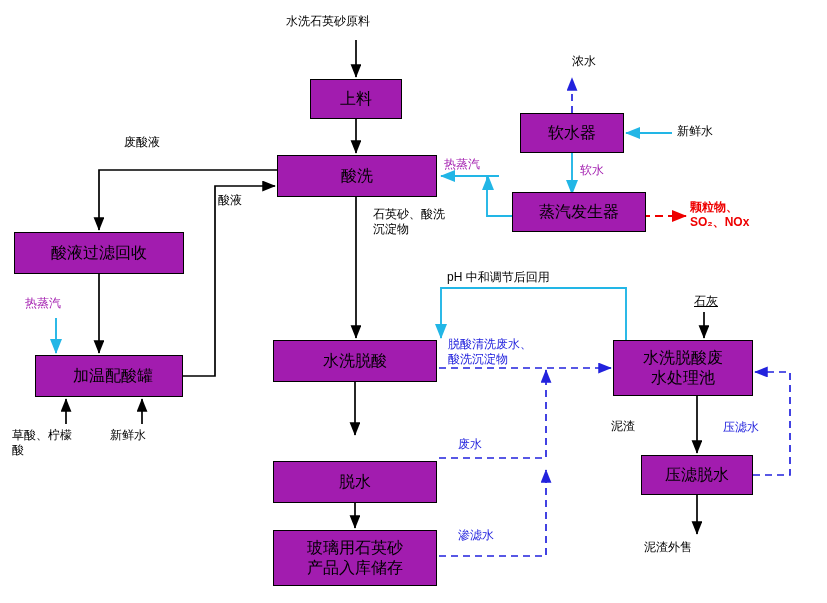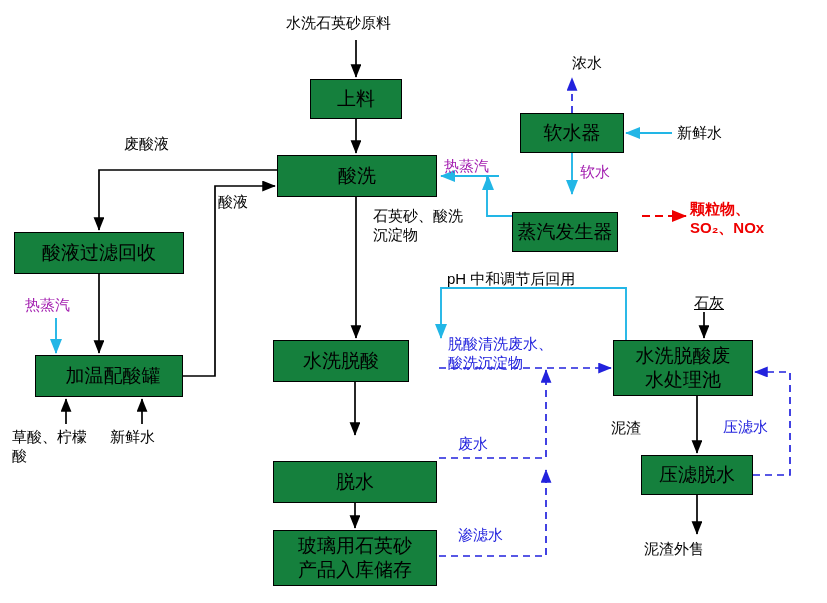--- a/index.html
+++ b/index.html
@@ -14,41 +14,41 @@
     position: relative;
     width: 827px;
     height: 603px;
     background: #ffffff;
     overflow: hidden;
   }
   .box {
     position: absolute;
     box-sizing: border-box;
     border: 1.6px solid #000000;
-    background: #15803d;
+    background: #a21caf;
     display: flex;
     align-items: center;
     justify-content: center;
     text-align: center;
-    font-size: 19px;
+    font-size: 16px;
     color: #000000;
     line-height: 1.25;
     white-space: pre-line;
   }
   .lbl {
     position: absolute;
-    font-size: 15px;
+    font-size: 12px;
     color: #000000;
     line-height: 1.25;
     white-space: pre-line;
     text-align: center;
   }
   .lbl.black { color: #000000; }
   .lbl.cyan  { color: #a21caf; }
-  .lbl.blue  { color: #2222DD; font-family: Liberation Mono, monospace; }
+  .lbl.blue  { color: #2222DD; }
   .lbl.red   { color: #EE0000; font-weight: bold; }
   .lbl.left  { text-align: left; }
   svg.overlay {
     position: absolute;
     left: 0;
     top: 0;
     width: 827px;
     height: 603px;
     pointer-events: none;
   }
@@ -135,24 +135,24 @@
 
       <path d="M439,556 L546,556 L546,470"></path>
 
       <path d="M753,475 L790,475 L790,372 L755,372"></path>
     </g>
   </svg>
 
   <div class="box" style="left:310px;top:79px;width:92px;height:40px;">上料</div>
   <div class="box" style="left:277px;top:155px;width:160px;height:42px;">酸洗</div>
   <div class="box" style="left:520px;top:113px;width:104px;height:40px;">软水器</div>
-  <div class="box" style="left:512px;top:212px;width:106px;height:40px;">蒸汽发生器</div>
+  <div class="box" style="left:512px;top:192px;width:134px;height:40px;">蒸汽发生器</div>
   <div class="box" style="left:14px;top:232px;width:170px;height:42px;">酸液过滤回收</div>
   <div class="box" style="left:35px;top:355px;width:148px;height:42px;padding-left:8px;">加温配酸罐</div>
-  <div class="box" style="left:273px;top:340px;width:136px;height:42px;">水洗脱酸</div>
+  <div class="box" style="left:273px;top:340px;width:164px;height:42px;">水洗脱酸</div>
   <div class="box" style="left:273px;top:437px;width:164px;height:42px;margin-top:24px;">脱水</div>
   <div class="box" style="left:273px;top:530px;width:164px;height:56px;">玻璃用石英砂
 产品入库储存</div>
   <div class="box" style="left:641px;top:455px;width:112px;height:40px;">压滤脱水</div>
   <div class="box" style="left:613px;top:340px;width:140px;height:56px;">水洗脱酸废
 水处理池</div>
 
   <div class="lbl black" style="left:286px;top:14px;">水洗石英砂原料</div>
   <div class="lbl black" style="left:572px;top:54px;">浓水</div>
   <div class="lbl black" style="left:677px;top:124px;">新鲜水</div>

